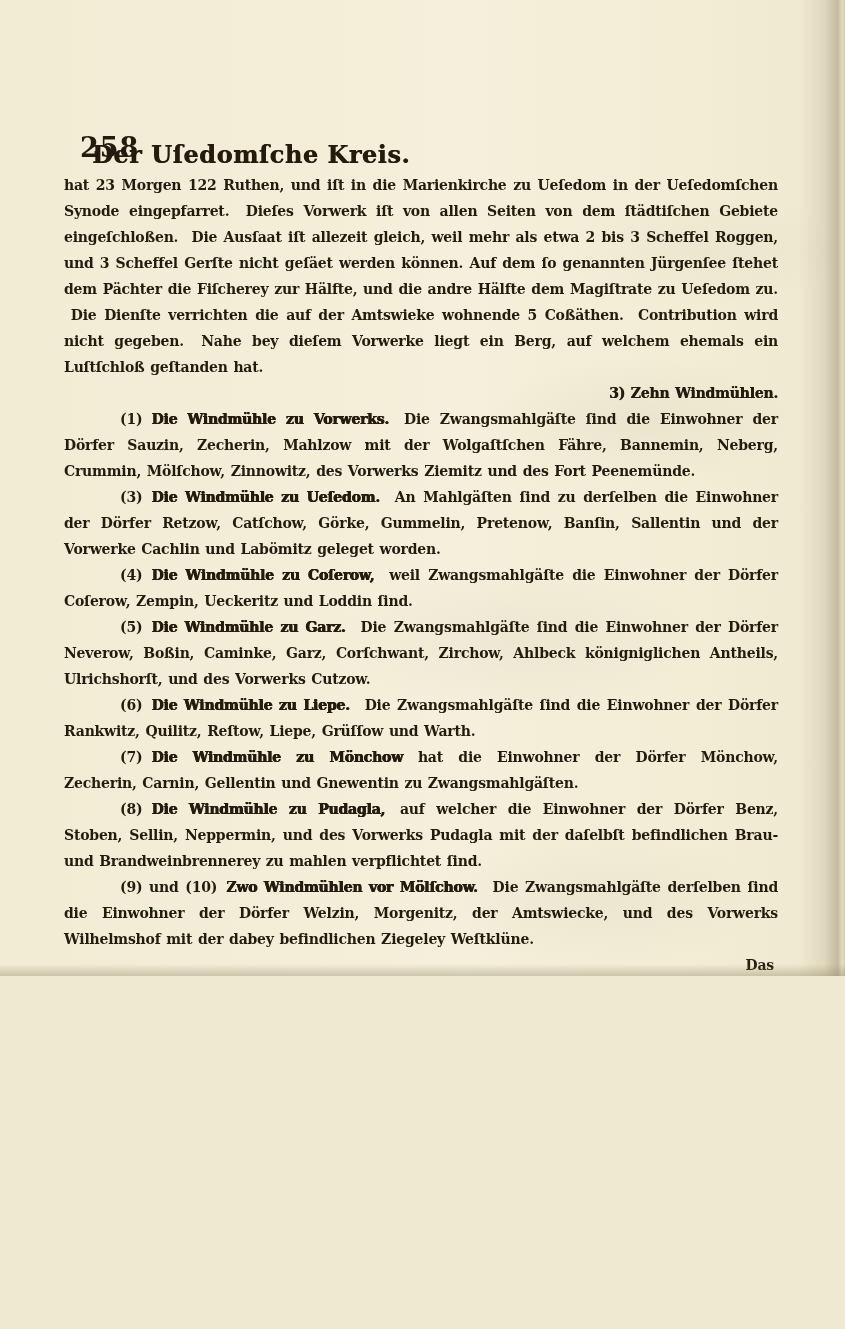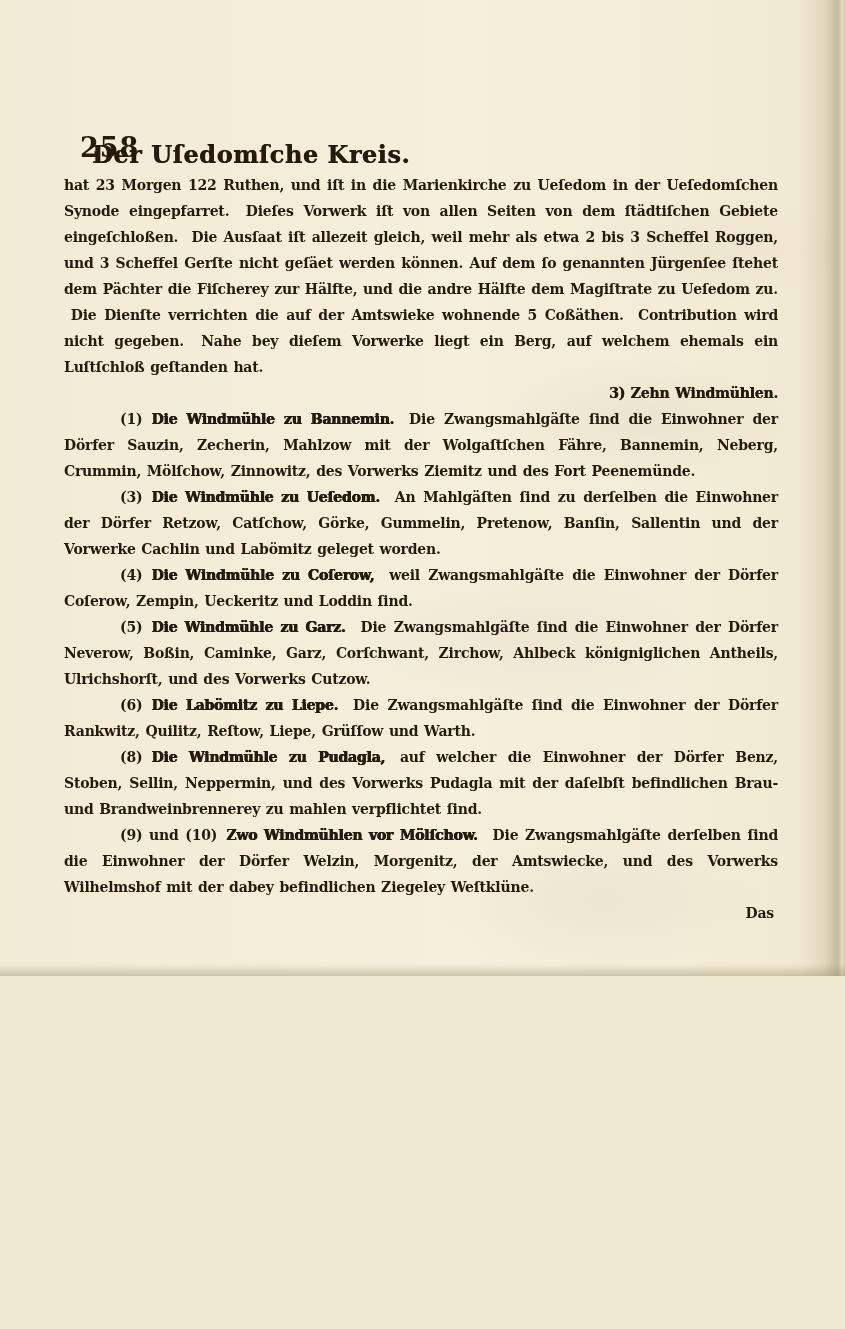--- a/index.html
+++ b/index.html
@@ -78,31 +78,32 @@
   <div class="header">
     <span class="pagenum">258</span>
     <h1 class="running-title">Der Uſedomſche Kreis.</h1>
   </div>
 
   <div class="text-column">
     <p class="intro">hat 23 Morgen 122 Ruthen, und iſt in die Marienkirche zu Ueſedom in der Ueſedomſchen Synode eingepfarret.  Dieſes Vorwerk iſt von allen Seiten von dem ſtädtiſchen Gebiete eingeſchloßen.  Die Ausſaat iſt allezeit gleich, weil mehr als etwa 2 bis 3 Scheffel Roggen, und 3 Scheffel Gerſte nicht geſäet werden können. Auf dem ſo genannten Jürgenſee ſtehet dem Pächter die Fiſcherey zur Hälfte, und die andre Hälfte dem Magiſtrate zu Ueſedom zu.  Die Dienſte verrichten die auf der Amtswieke wohnende 5 Coßäthen.  Contribution wird nicht gegeben.  Nahe bey dieſem Vorwerke liegt ein Berg, auf welchem ehemals ein Luſtſchloß geſtanden hat.</p>
 
     <p class="section-heading">3) Zehn Windmühlen.</p>
 
-    <p class="item"><span class="lead-label">(1)</span><span class="lead-title">Die Windmühle zu Bannemin.</span><span class="body">Die Zwangsmahlgäſte ſind die Einwohner der Dörfer Sauzin, Zecherin, Mahlzow mit der Wolgaſtſchen Fähre, Bannemin, Neberg, Crummin, Mölſchow, Zinnowitz, des Vorwerks Ziemitz und des Fort Peenemünde.</span></p>
+    <p class="item"><span class="lead-label">(1)</span><span class="lead-title">Die Windmühle zu Vorwerks.</span><span class="body">Die Zwangsmahlgäſte ſind die Einwohner der Dörfer Sauzin, Zecherin, Mahlzow mit der Wolgaſtſchen Fähre, Bannemin, Neberg, Crummin, Mölſchow, Zinnowitz, des Vorwerks Ziemitz und des Fort Peenemünde.</span></p>
 
 
     <p class="item"><span class="lead-label">(3)</span><span class="lead-title">Die Windmühle zu Ueſedom.</span><span class="body">An Mahlgäſten ſind zu derſelben die Einwohner der Dörfer Retzow, Catſchow, Görke, Gummelin, Pretenow, Banſin, Sallentin und der Vorwerke Cachlin und Labömitz geleget worden.</span></p>
 
     <p class="item"><span class="lead-label">(4)</span><span class="lead-title">Die Windmühle zu Coſerow,</span><span class="body">weil Zwangsmahlgäſte die Einwohner der Dörfer Coſerow, Zempin, Ueckeritz und Loddin ſind.</span></p>
 
     <p class="item"><span class="lead-label">(5)</span><span class="lead-title">Die Windmühle zu Garz.</span><span class="body">Die Zwangsmahlgäſte ſind die Einwohner der Dörfer Neverow, Boßin, Caminke, Garz, Corſchwant, Zirchow, Ahlbeck königniglichen Antheils, Ulrichshorſt, und des Vorwerks Cutzow.</span></p>
 
-    <p class="item"><span class="lead-label">(6)</span><span class="lead-title">Die Labömitz zu Liepe.</span><span class="body">Die Zwangsmahlgäſte ſind die Einwohner der Dörfer Rankwitz, Quilitz, Reſtow, Liepe, Grüſſow und Warth.</span></p>
+    <p class="item"><span class="lead-label">(6)</span><span class="lead-title">Die Windmühle zu Liepe.</span><span class="body">Die Zwangsmahlgäſte ſind die Einwohner der Dörfer Rankwitz, Quilitz, Reſtow, Liepe, Grüſſow und Warth.</span></p>
 
+    <p class="item"><span class="lead-label">(7)</span><span class="lead-title">Die Windmühle zu Mönchow</span><span class="body">hat die Einwohner der Dörfer Mönchow, Zecherin, Carnin, Gellentin und Gnewentin zu Zwangsmahlgäſten.</span></p>
 
     <p class="item"><span class="lead-label">(8)</span><span class="lead-title">Die Windmühle zu Pudagla,</span><span class="body">auf welcher die Einwohner der Dörfer Benz, Stoben, Sellin, Neppermin, und des Vorwerks Pudagla mit der daſelbſt befindlichen Brau- und Brandweinbrennerey zu mahlen verpflichtet ſind.</span></p>
 
     <p class="item"><span class="lead-label">(9) und (10)</span><span class="lead-title">Zwo Windmühlen vor Mölſchow.</span><span class="body">Die Zwangsmahlgäſte derſelben ſind die Einwohner der Dörfer Welzin, Morgenitz, der Amtswiecke, und des Vorwerks Wilhelmshof mit der dabey befindlichen Ziegeley Weſtklüne.</span></p>
 
     <p class="catchword">Das</p>
   </div>
 
   <div class="edge-right"></div>
   <div class="edge-bottom"></div>

